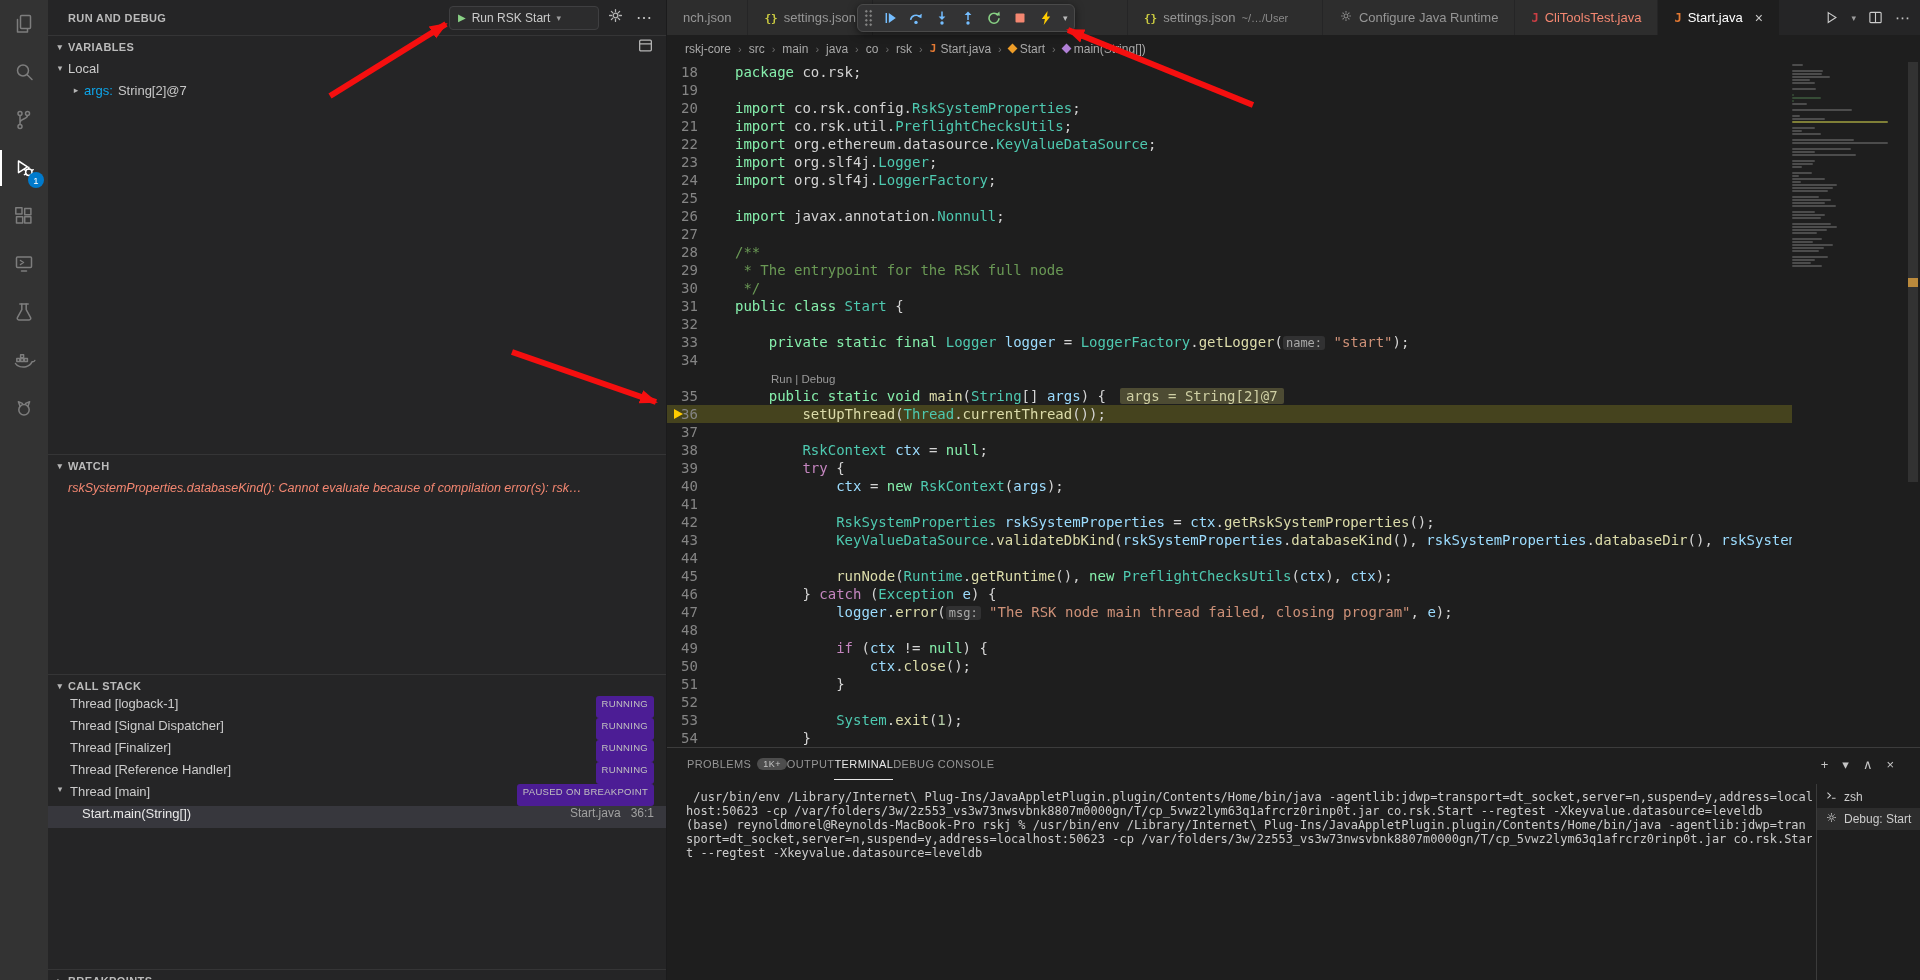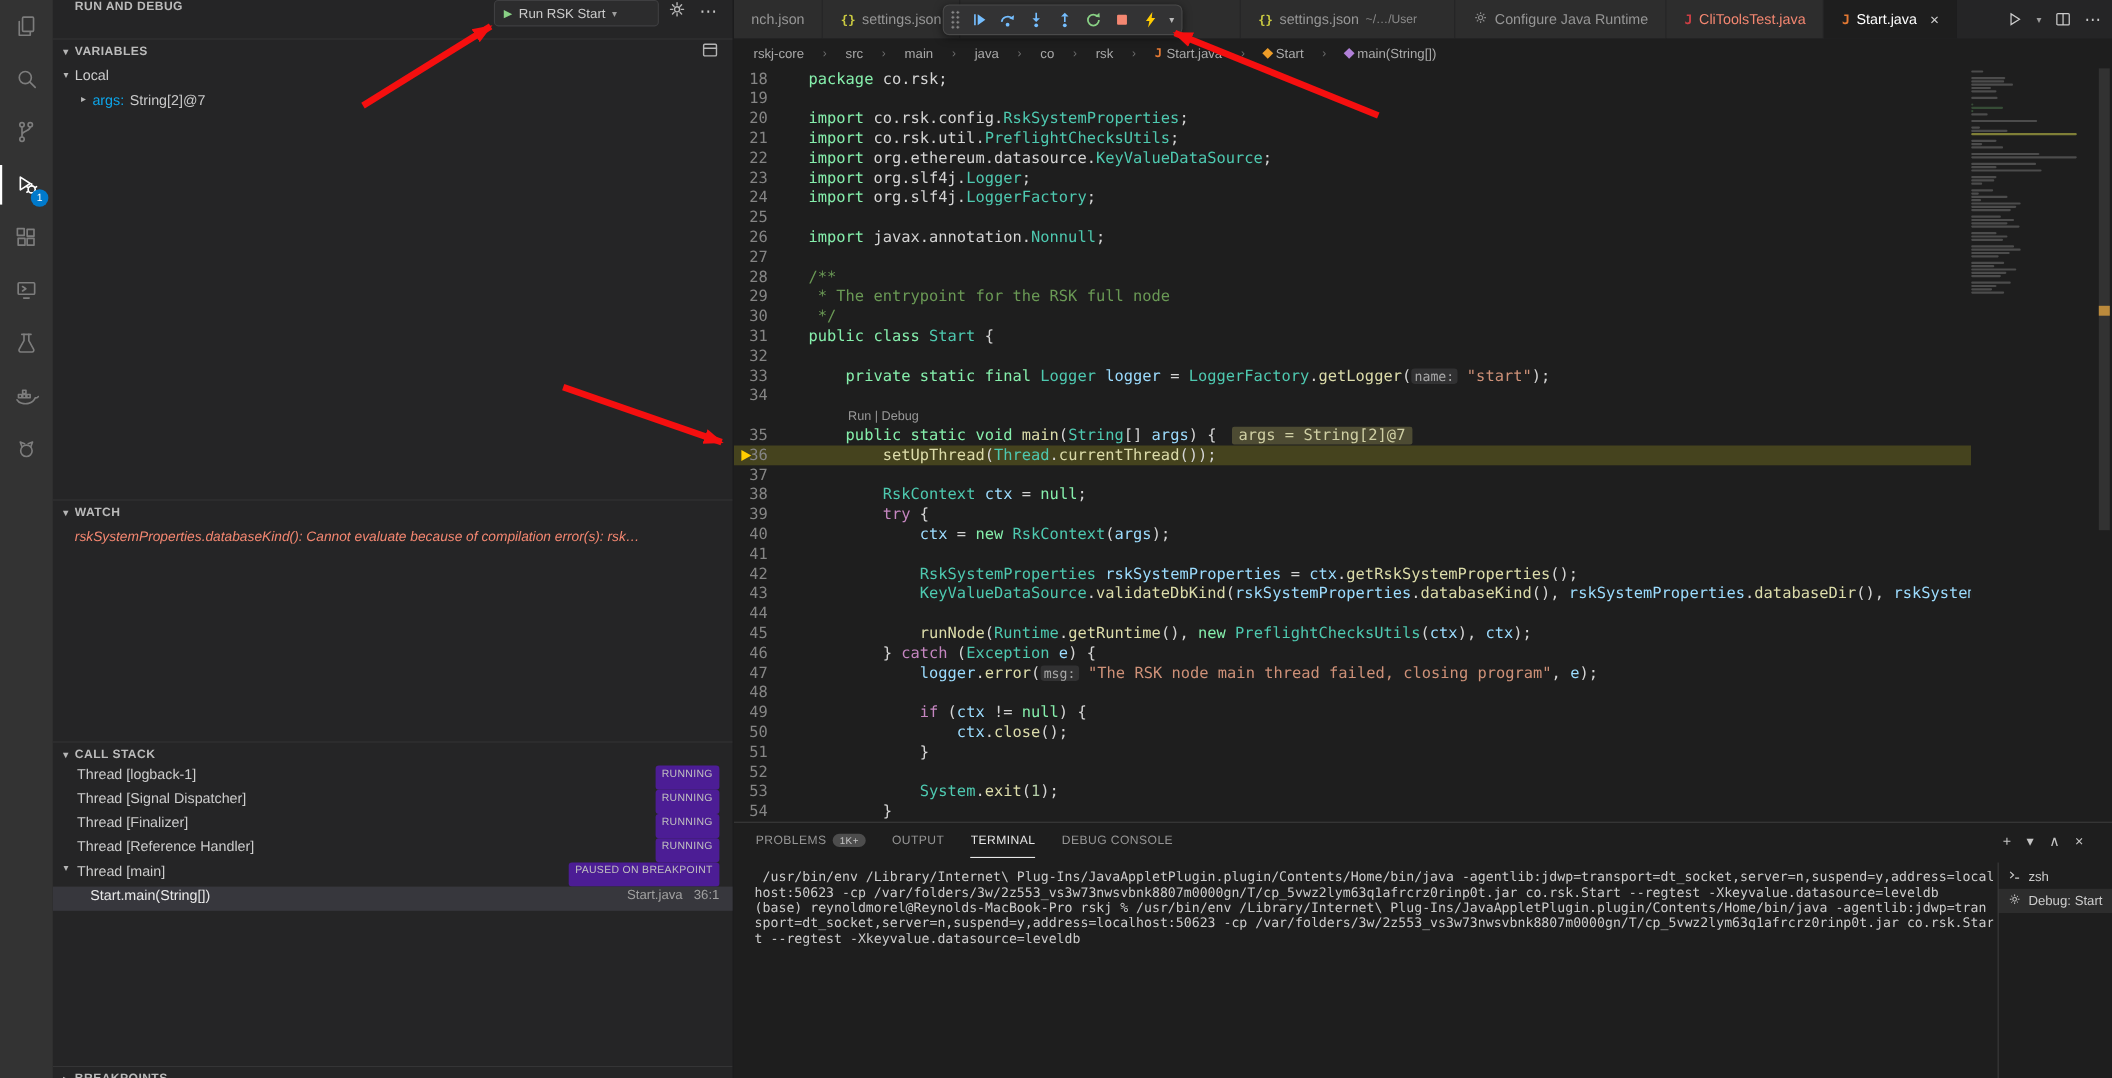--- a/index.html
+++ b/index.html
@@ -9,21 +9,21 @@
   
   .activitybar{position:absolute;left:0;top:0;bottom:0;width:48px;background:#333333;z-index:5}
   .ab-item{height:48px;display:flex;align-items:center;justify-content:center;color:#7d7d7d;position:relative;cursor:pointer}
   .ab-item.active{color:#ffffff}
   .ab-item.active::before{content:"";position:absolute;left:0;top:6px;bottom:6px;width:2px;background:#ffffff}
   .ab-item svg{width:24px;height:24px;stroke:currentColor;fill:none;stroke-width:1.5;stroke-linecap:round;stroke-linejoin:round}
   .ab-badge{position:absolute;right:4px;bottom:4px;background:#007acc;color:#fff;border-radius:50%;width:16px;height:16px;font-size:9.5px;display:flex;align-items:center;justify-content:center}
 
   
   .sidebar{position:absolute;left:48px;top:0;bottom:0;width:619px;background:#252526;z-index:4;border-right:1px solid #1b1b1c}
-  .sb-title{height:35px;display:flex;align-items:flex-start;padding:0 10px 0 20px;gap:8px}
+  .sb-title{height:35px;display:flex;align-items:center;padding:0 10px 0 20px;gap:8px}
   .sb-title-text{font-size:11px;font-weight:700;letter-spacing:.4px;color:#bbbbbb;text-transform:uppercase}
   .cfg{display:flex;align-items:center;height:24px;background:#2c2c2d;border:1px solid #3f3f41;border-radius:4px;padding:0 8px;gap:6px;font-size:12px;color:#cccccc;margin-left:auto;cursor:pointer;min-width:150px}
   .cfg-play{color:#89d185;font-size:10px}
   .chev{color:#9d9d9d;font-size:9px}
   .sb-gear svg,.hdr-icon svg{width:17px;height:17px;stroke:#b5b5b5;fill:none;stroke-width:1.2;stroke-linecap:round}
   .sb-dots{color:#c5c5c5;font-size:16px;padding:0 4px;cursor:pointer}
   .section{position:absolute;left:0;right:0}
   .sec-variables{top:35px;height:419px}
   .sec-watch{top:454px;height:220px}
   .sec-callstack{top:674px;height:294px}
@@ -68,21 +68,21 @@
   .dots{color:#c5c5c5;font-size:15px}
 
   
   .dbg-toolbar{position:absolute;left:190px;top:4px;height:28px;background:#333334;border:1px solid #4a4a4a;border-radius:6px;display:flex;align-items:center;padding:0 6px;gap:2px;z-index:20;box-shadow:0 2px 8px rgba(0,0,0,.55)}
   .grip{width:9px;height:18px;background-image:radial-gradient(circle,#8a8a8a 1px,transparent 1.3px);background-size:4.5px 4.5px;margin-right:3px;cursor:grab}
   .dbg-btn{width:24px;height:24px;display:flex;align-items:center;justify-content:center;cursor:pointer;border-radius:4px}
   .dbg-btn svg{width:16px;height:16px}
   .dbg-chev{color:#bbbbbb;font-size:9px;margin-left:3px;cursor:pointer}
 
   
-  .breadcrumb{height:27px;display:flex;align-items:center;gap:17px;color:#a9a9a9;font-size:12px;padding-left:18px;background:#1e1e1e}
+  .breadcrumb{height:27px;display:flex;align-items:center;gap:7px;color:#a9a9a9;font-size:12px;padding-left:18px;background:#1e1e1e}
   .bc-sep{color:#6e6e6e;font-size:11px}
   .bc-item{display:flex;align-items:center;gap:4px;cursor:pointer}
   .bc-java{color:#e37933;font-weight:700;font-size:11px;font-family:"DejaVu Sans Mono",monospace}
   .bc-diamond{width:7px;height:7px;transform:rotate(45deg);display:inline-block}
   .bc-class{background:#ee9d28}
   .bc-method{background:#b180d7}
 
   
   .editor{position:absolute;top:62px;left:0;right:0;bottom:233px;overflow:hidden}
   .code-area{position:absolute;top:1px;left:0;right:128px;bottom:0;overflow:hidden}
@@ -98,21 +98,21 @@
   .lens{color:#999999;font-size:11.5px;font-family:"Liberation Sans",sans-serif;padding-left:36px;cursor:pointer}
   .inlineval{color:#cfcfa4;background:#4d4b33;margin-left:14px;padding:0 6px;border-radius:2px}
   .minimap{position:absolute;top:2px;right:28px;width:100px}
   .mm-line{height:2px;margin-bottom:1px;background:#7a7a7a;opacity:.5;border-radius:1px}
   .vscroll{position:absolute;right:0;top:0;bottom:0;width:14px}
   .vthumb{position:absolute;top:0;right:2px;width:10px;height:420px;background:rgba(121,121,121,.22)}
   .vmarker{position:absolute;top:216px;right:2px;width:10px;height:9px;background:#bb8a3c}
 
   
   .panel{position:absolute;left:0;right:0;bottom:0;height:233px;border-top:1px solid #3c3c3c;background:#1e1e1e}
-  .panel-tabs{height:32px;display:flex;align-items:flex-start;gap:24px;padding-left:20px}
+  .panel-tabs{height:32px;display:flex;align-items:flex-start;padding-left:20px}
   .ptab{font-size:11px;letter-spacing:.4px;color:#969696;height:100%;display:flex;align-items:center;gap:6px;cursor:pointer;border-bottom:1px solid transparent}
   .ptab.active{color:#e7e7e7;border-bottom-color:#e7e7e7}
   .pbadge{background:#4d4d4d;color:#c5c5c5;font-size:9px;padding:1px 6px;border-radius:8px}
   .panel-actions{position:absolute;top:0;right:26px;height:32px;display:flex;align-items:center;gap:14px}
   .pa-glyph{color:#c5c5c5;font-size:13px;cursor:pointer}
   .term{position:absolute;top:43px;left:19px;right:108px;bottom:0;font-family:"DejaVu Sans Mono",monospace;font-size:12px;line-height:13.9px;color:#cccccc;overflow:hidden}
   .term div{white-space:pre;overflow:hidden}
   .term-list{position:absolute;top:36px;right:0;width:104px;bottom:0;border-left:1px solid rgba(128,128,128,.3);padding-top:2px}
   .tl-row{display:flex;align-items:center;gap:6px;height:22px;padding:0 8px;font-size:12px;color:#cccccc;cursor:pointer;white-space:nowrap;overflow:hidden}
   .tl-row.active{background:rgba(255,255,255,.07)}

